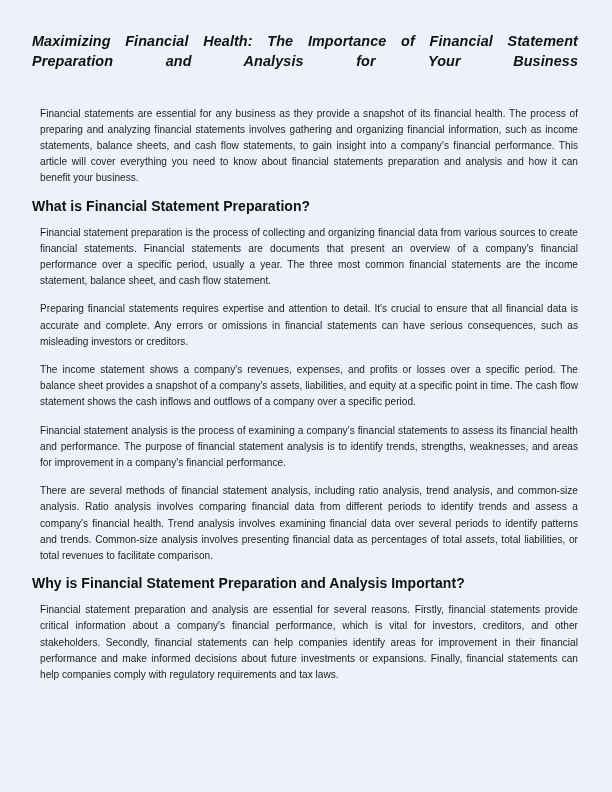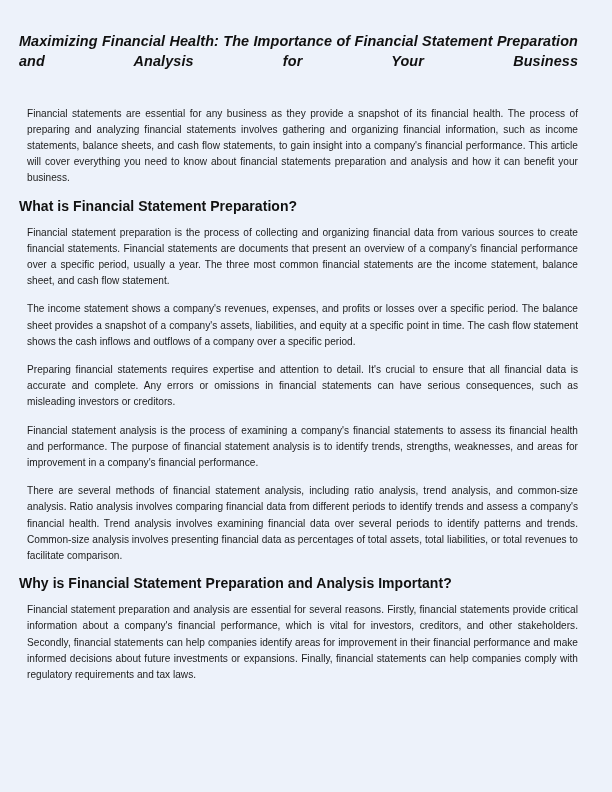--- a/index.html
+++ b/index.html
@@ -11,21 +11,21 @@
     height: 792px;
     background: #edf2fa;
     font-family: "Liberation Sans", sans-serif;
     color: #161616;
     -webkit-font-smoothing: antialiased;
   }
   .page {
     width: 612px;
     height: 792px;
     box-sizing: border-box;
-    padding: 32px 34px 0 19px;
+    padding: 32px 34px 0 32px;
     background: #edf2fa;
     position: relative;
     overflow: hidden;
   }
   .doc-title {
     font-size: 14.4px;
     line-height: 19.5px;
     font-weight: bold;
     font-style: italic;
     text-align: justify;
@@ -71,23 +71,23 @@
 <div class="page">
 
   <h1 class="doc-title">Maximizing Financial Health: The Importance of Financial Statement Preparation and Analysis for Your Business</h1>
 
   <p class="body-para">Financial statements are essential for any business as they provide a snapshot of its financial health. The process of preparing and analyzing financial statements involves gathering and organizing financial information, such as income statements, balance sheets, and cash flow statements, to gain insight into a company's financial performance. This article will cover everything you need to know about financial statements preparation and analysis and how it can benefit your business.</p>
 
   <h2 class="section-heading block-gap">What is Financial Statement Preparation?</h2>
 
   <p class="body-para">Financial statement preparation is the process of collecting and organizing financial data from various sources to create financial statements. Financial statements are documents that present an overview of a company's financial performance over a specific period, usually a year. The three most common financial statements are the income statement, balance sheet, and cash flow statement.</p>
 
+  <p class="body-para">Preparing financial statements requires expertise and attention to detail. It's crucial to ensure that all financial data is accurate and complete. Any errors or omissions in financial statements can have serious consequences, such as misleading investors or creditors.</p>
+
   <p class="body-para">The income statement shows a company's revenues, expenses, and profits or losses over a specific period. The balance sheet provides a snapshot of a company's assets, liabilities, and equity at a specific point in time. The cash flow statement shows the cash inflows and outflows of a company over a specific period.</p>
-
-  <p class="body-para">Preparing financial statements requires expertise and attention to detail. It's crucial to ensure that all financial data is accurate and complete. Any errors or omissions in financial statements can have serious consequences, such as misleading investors or creditors.</p>
 
 
   <p class="body-para">Financial statement analysis is the process of examining a company's financial statements to assess its financial health and performance. The purpose of financial statement analysis is to identify trends, strengths, weaknesses, and areas for improvement in a company's financial performance.</p>
 
   <p class="body-para">There are several methods of financial statement analysis, including ratio analysis, trend analysis, and common-size analysis. Ratio analysis involves comparing financial data from different periods to identify trends and assess a company's financial health. Trend analysis involves examining financial data over several periods to identify patterns and trends. Common-size analysis involves presenting financial data as percentages of total assets, total liabilities, or total revenues to facilitate comparison.</p>
 
   <h2 class="section-heading block-gap">Why is Financial Statement Preparation and Analysis Important?</h2>
 
   <p class="body-para">Financial statement preparation and analysis are essential for several reasons. Firstly, financial statements provide critical information about a company's financial performance, which is vital for investors, creditors, and other stakeholders. Secondly, financial statements can help companies identify areas for improvement in their financial performance and make informed decisions about future investments or expansions. Finally, financial statements can help companies comply with regulatory requirements and tax laws.</p>
 

